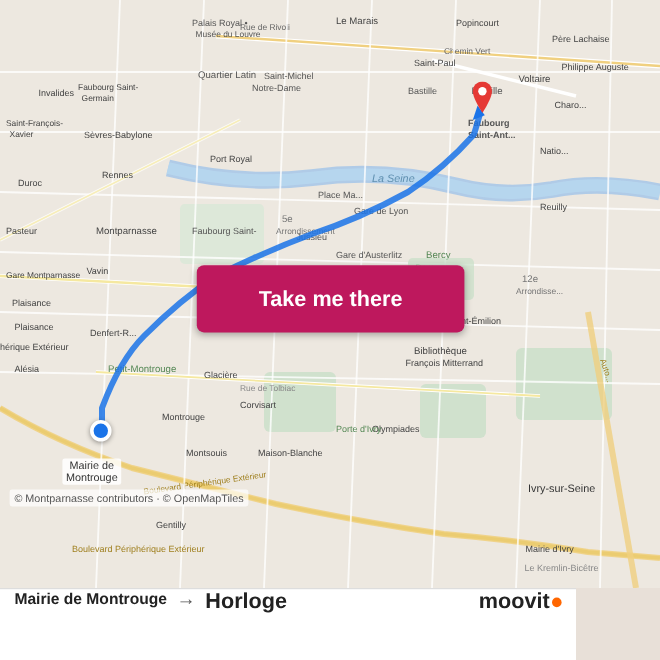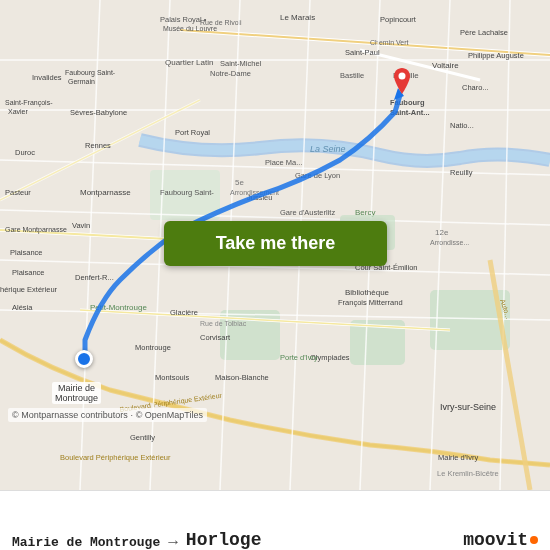--- a/index.html
+++ b/index.html
@@ -25,47 +25,46 @@
       top: 0; left: 0;
       width: 100%; height: 100%;
     }
 
     
     #take-me-there-btn {
       position: absolute;
       top: 221px;
       left: 164px;
       width: 223px;
-      height: 45px;
-      background: #4d7c0f;
+      height: 56px;
+      background: #be185d;
       color: white;
       border: none;
       border-radius: 6px;
       font-size: 18px;
       font-weight: bold;
       cursor: pointer;
       display: flex;
       align-items: center;
       justify-content: center;
       box-shadow: 0 2px 6px rgba(0,0,0,0.3);
     }
 
     
     #bottom-bar {
       position: absolute;
       bottom: 0;
       left: 0;
-      width: 550px;
+      width: 480px;
       height: 60px;
       background: white;
       display: flex;
-      align-items: flex-end;
+      align-items: flex-start;
       padding: 0 12px;
       border-top: 1px solid #ddd;
-      font-family: Liberation Mono, monospace;
     }
 
     #route-from {
       font-size: 13px;
       font-weight: bold;
       color: #222;
     }
 
     #route-arrow {
       font-size: 16px;

